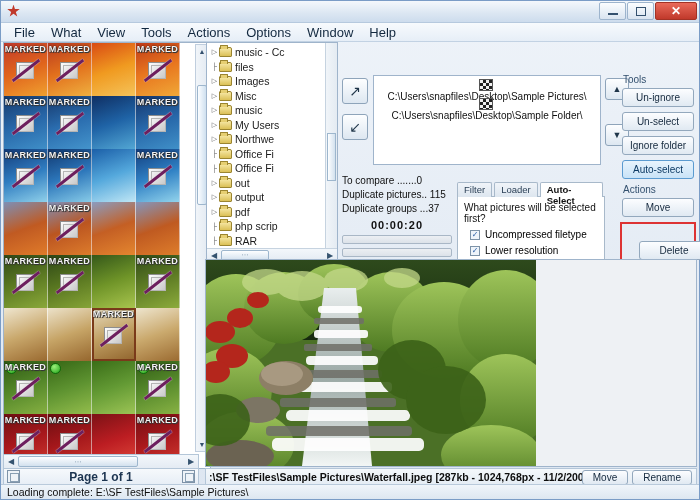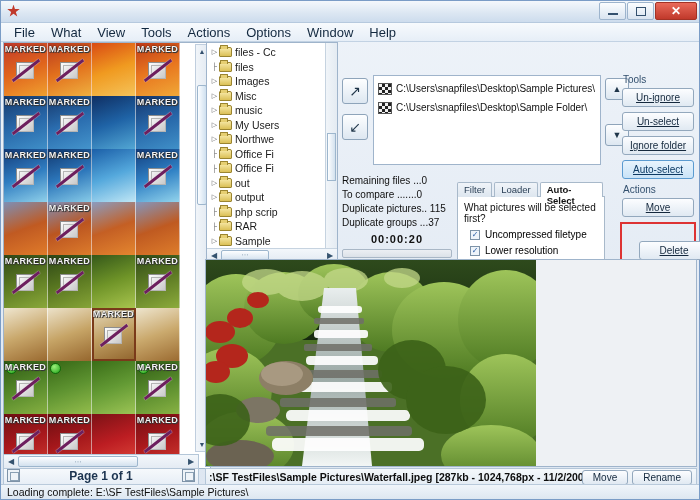--- a/index.html
+++ b/index.html
@@ -69,21 +69,21 @@
 
   .hscrollbar { position:absolute; left:2px; width:196px; bottom:30px; height:15px;
      background:linear-gradient(#f3f7fb,#e4ebf3); border:1px solid #b4c6d8; display:flex; align-items:center;}
   .hsarr { width:14px; text-align:center; font-size:8px; color:#35536f;}
   .hsthumb { height:11px; background:linear-gradient(#fdfeff,#d3e1ee);
      border:1px solid #9db6cd; border-radius:2px; font-size:7px; color:#5a7792;
      display:flex;align-items:center;justify-content:center; }
 
   .pagebar { position:absolute; left:2px; width:196px; bottom:14px; height:17px;
      background:linear-gradient(#f6f9fc,#e7eef6); border:1px solid #b4c6d8;
-     display:flex; align-items:flex-start; justify-content:space-between; padding:0 3px;}
+     display:flex; align-items:center; justify-content:space-between; padding:0 3px;}
   .pagelabel { font-size:12px; font-weight:bold; color:#1c3450; flex:1; text-align:center;}
   .pgicon { width:13px;height:13px;border:1px solid #7e93a8; background:#eef3f8;
      position:relative; }
   .pgicon:before{content:"";position:absolute;left:2px;top:2px;width:7px;height:7px;
      border:1px solid #8aa0b4;}
 
   
   .treepanel { position:absolute; left:205px; top:0; width:132px; height:220px;
      background:#fff; border:1px solid #9fb4cb; overflow:hidden; font-size:10.5px;}
   .trline { display:flex; align-items:center; height:14.5px; padding-left:3px; color:#1b1b1b;}
@@ -102,21 +102,21 @@
 
   
   .arrowcol { position:absolute; left:341px; top:36px; width:28px; }
   .abtn { width:26px;height:26px; margin-bottom:10px; border:1px solid #8ea4ba;
      border-radius:3px; background:linear-gradient(#fdfeff,#dde7f1);
      display:flex;align-items:center;justify-content:center; font-size:14px; color:#1f3549;}
 
   
   .pathlist { position:absolute; left:372px; top:33px; width:228px; height:90px;
      background:#fff; border:1px solid #9fb4cb; padding:3px 2px; overflow:hidden;}
-  .pathrow { display:flex; align-items:center; height:19px; font-size:10px; color:#101010;}
+  .pathrow { display:flex; align-items:center; height:19px; font-size:10px; color:#101010;flex-direction:column;}
   .flagicon { width:14px;height:12px;margin:0 4px 0 2px; flex:none;
      background:
        linear-gradient(45deg,#222 25%,transparent 25%,transparent 75%,#222 75%),
        linear-gradient(45deg,#222 25%,#f0f0f0 25%,#f0f0f0 75%,#222 75%);
      background-size:6px 6px; background-position:0 0,3px 3px;
      border:1px solid #555; }
   .updown { position:absolute; left:604px; top:36px; width:26px;}
   .udbtn { width:24px;height:22px;margin-bottom:24px; border:1px solid #8ea4ba;
      border-radius:3px; background:linear-gradient(#fdfeff,#dde7f1);
      display:flex;align-items:center;justify-content:center;font-size:9px;color:#1f3549;}
@@ -150,21 +150,21 @@
   .cb { width:10px;height:10px;border:1px solid #7d93a8; background:#eef4fa;
      margin-right:5px; display:flex;align-items:center;justify-content:center;
      color:#2a5fa8; font-size:8px; line-height:1;}
   .footnote { font-size:9.5px; color:#111; margin-top:3px;}
 
   
   .toolpanel { position:absolute; left:620px; top:30px; width:76px;}
   .grouplabel { font-size:10px; color:#33506e; margin:2px 0 3px 2px;}
   .tbtn { width:72px;height:19px; margin:0 0 5px 1px; border:1px solid #93a8bd;
      border-radius:3px; background:linear-gradient(#fcfdff,#e0e9f2);
-     font-size:10px; color:#14283d; display:flex;align-items:center;justify-content:center;text-decoration:underline;}
+     font-size:10px; color:#14283d; display:flex;align-items:center;justify-content:center;}
   .tbtn.hl { background:linear-gradient(#e8f4fd,#c9e3f7); border-color:#5b9bd0; color:#0d3a63;}
   .redbox { border:2px solid #d33; padding:1px; margin:0 0 4px -1px; width:76px;}
   .redbox .tbtn { margin:16px; width:70px;}
   .aboutbtn { width:72px;height:22px;margin:4px 0 0 1px; border:1px solid #93a8bd;
      border-radius:3px; background:linear-gradient(#fcfdff,#e0e9f2);
      display:flex;align-items:center;justify-content:center;gap:4px;
      font-size:10px;color:#14283d;}
   .aboutstar { width:14px;height:13px;
      background:#d9534f;
      clip-path:polygon(50% 0,61% 35%,98% 35%,68% 57%,79% 92%,50% 71%,21% 92%,32% 57%,2% 35%,39% 35%);}
@@ -416,21 +416,21 @@
       <div class="pgicon"></div>
       <div class="pagelabel">Page 1 of 1</div>
       <div class="pgicon"></div>
     </div>
 
     <div class="treepanel">
       <div id="treelist" style="padding-top:2px">
           <div class="trline">
             <span class="expander">▷</span>
             <span class="folder"></span>
-            <span>files - Cc</span>
+            <span>music - Cc</span>
           </div>
           <div class="trline">
             <span class="expander">├</span>
             <span class="folder"></span>
             <span>files</span>
           </div>
           <div class="trline">
             <span class="expander">▷</span>
             <span class="folder"></span>
             <span>Images</span>
@@ -467,20 +467,25 @@
           </div>
           <div class="trline">
             <span class="expander">▷</span>
             <span class="folder"></span>
             <span>out</span>
           </div>
           <div class="trline">
             <span class="expander">▷</span>
             <span class="folder"></span>
             <span>output</span>
+          </div>
+          <div class="trline">
+            <span class="expander">▷</span>
+            <span class="folder"></span>
+            <span>pdf</span>
           </div>
           <div class="trline">
             <span class="expander">├</span>
             <span class="folder"></span>
             <span>php scrip</span>
           </div>
           <div class="trline">
             <span class="expander">├</span>
             <span class="folder"></span>
             <span>RAR</span>
@@ -516,21 +521,20 @@
           <span>C:\Users\snapfiles\Desktop\Sample Folder\</span>
         </div>
       </div>
     <div class="updown">
       <div class="udbtn">▲</div>
       <div class="udbtn">▼</div>
     </div>
 
     <div class="stats">
       <div id="statlines">
-          <div class="statline">Remaining files ...0</div>
           <div class="statline">To compare .......0</div>
           <div class="statline">Duplicate pictures.. 115</div>
           <div class="statline">Duplicate groups ...37</div>
         </div>
       <div class="timer">00:00:20</div>
       <div class="pbar"></div>
       <div class="pbar"></div>
       <div class="ctrlbtns">
         <div class="cbtn">
             <div class="sq"></div>

